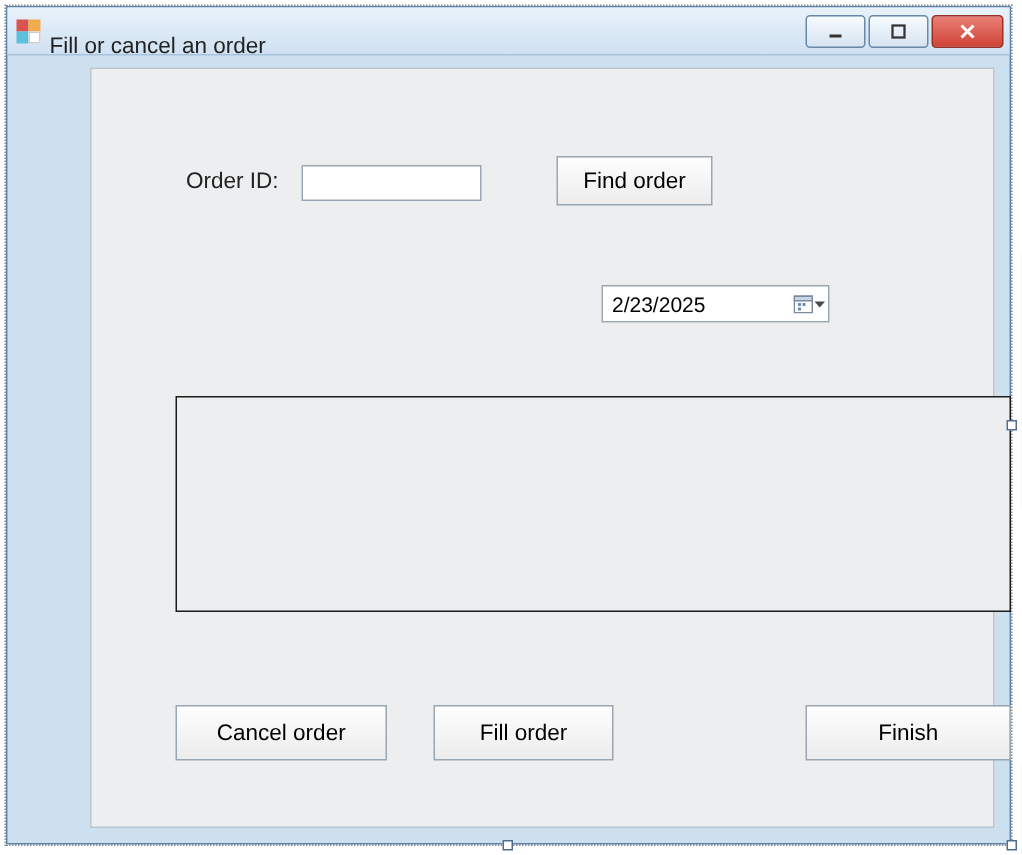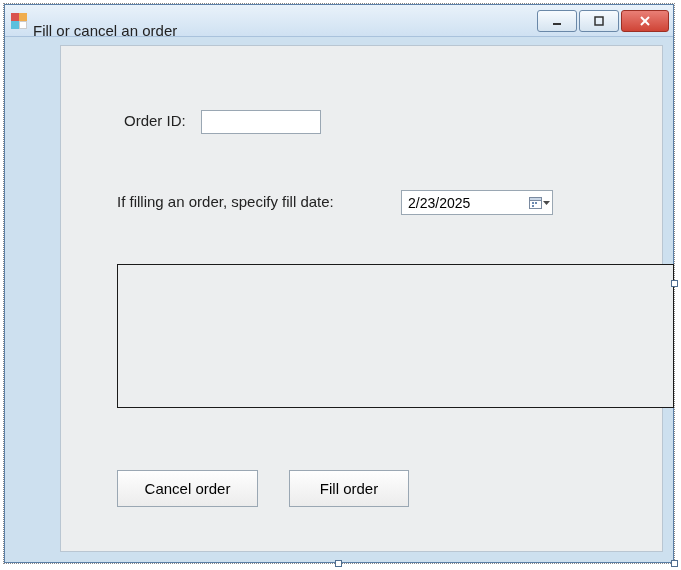--- a/index.html
+++ b/index.html
@@ -185,22 +185,22 @@
           </svg>
         </div>
       </div>
     </div>
 
     <div class="client">
 
       <span id="lblOrderId" class="label">Order ID:</span>
       <input id="txtOrderId" class="textbox" type="text" value="" style="">
 
-
-      <span id="lblFillDate" class="label">If filling an order, specify fill date:</span>
+      <button id="btnFind" class="button">Find order</button>
+
 
       <div id="dpFill" class="datepicker">
         <span class="dp-value">2/23/2025</span>
         <span class="dp-btn">
           <svg width="13" height="13" viewBox="0 0 13 13">
             <rect x="0.5" y="1.5" width="12" height="11" fill="#fff" stroke="#7a8aa0"></rect>
             <rect x="0.5" y="1.5" width="12" height="3" fill="#c9d6e6" stroke="#7a8aa0"></rect>
             <rect x="3" y="6" width="2" height="2" fill="#6d8ab0"></rect>
             <rect x="6" y="6" width="2" height="2" fill="#6d8ab0"></rect>
             <rect x="3" y="9" width="2" height="2" fill="#6d8ab0"></rect>
@@ -208,20 +208,21 @@
           <svg width="7" height="13" viewBox="0 0 7 13">
             <polygon points="0,5 7,5 3.5,9" fill="#4a4a4a"></polygon>
           </svg>
         </span>
       </div>
 
       <div id="gridArea" class="grid-area"></div>
 
       <button id="btnFill" class="button">Fill order</button>
       <button id="btnCancel" class="button">Cancel order</button>
+      <button id="btnFinish" class="button">Finish</button>
 
     </div>
   </div>
 
   <div class="handle right"></div>
   <div class="handle bottom"></div>
   <div class="handle br"></div>
 </div>
 
 </body></html>

